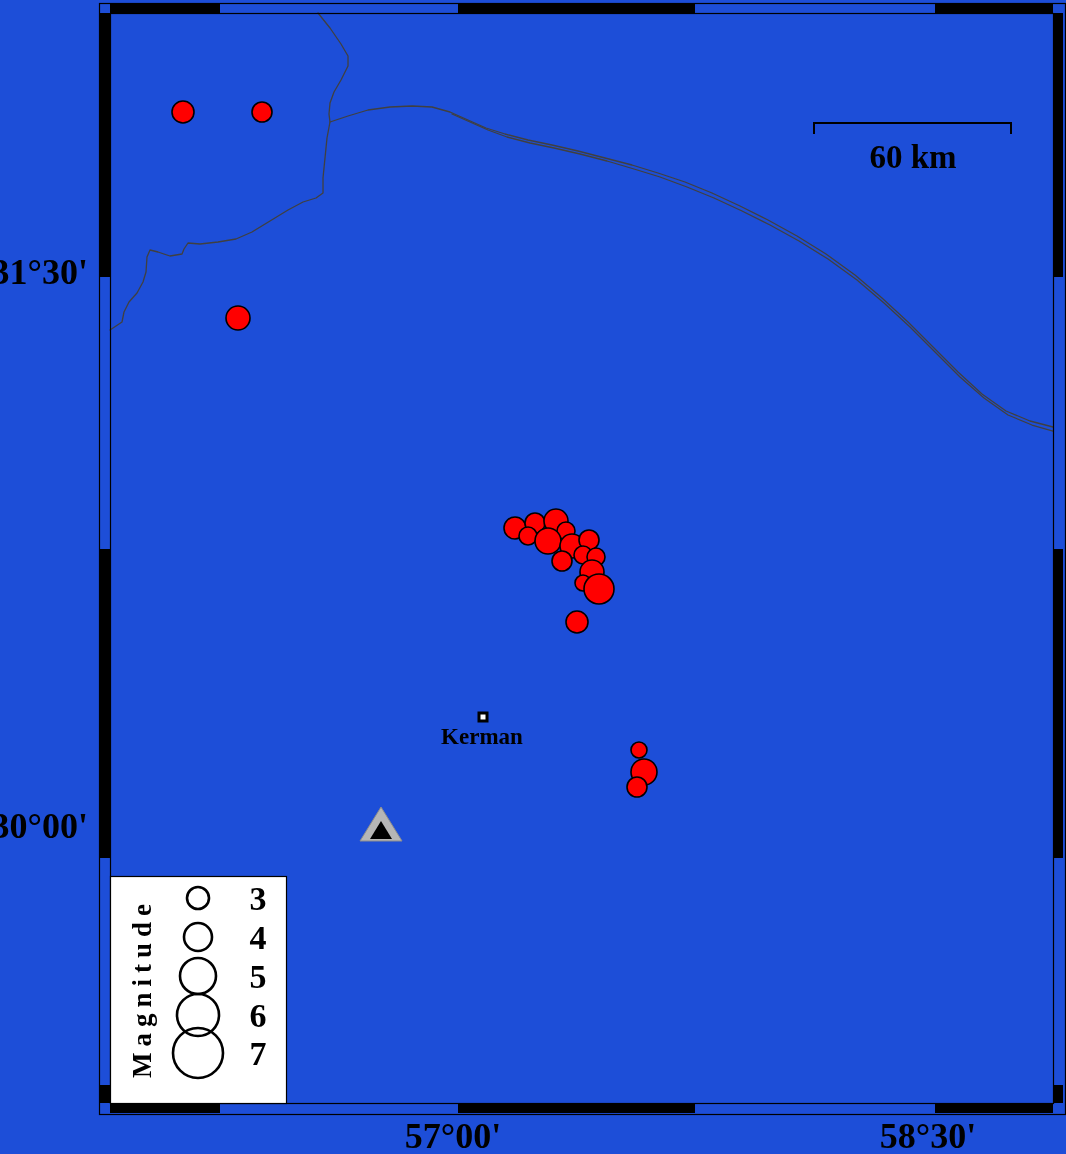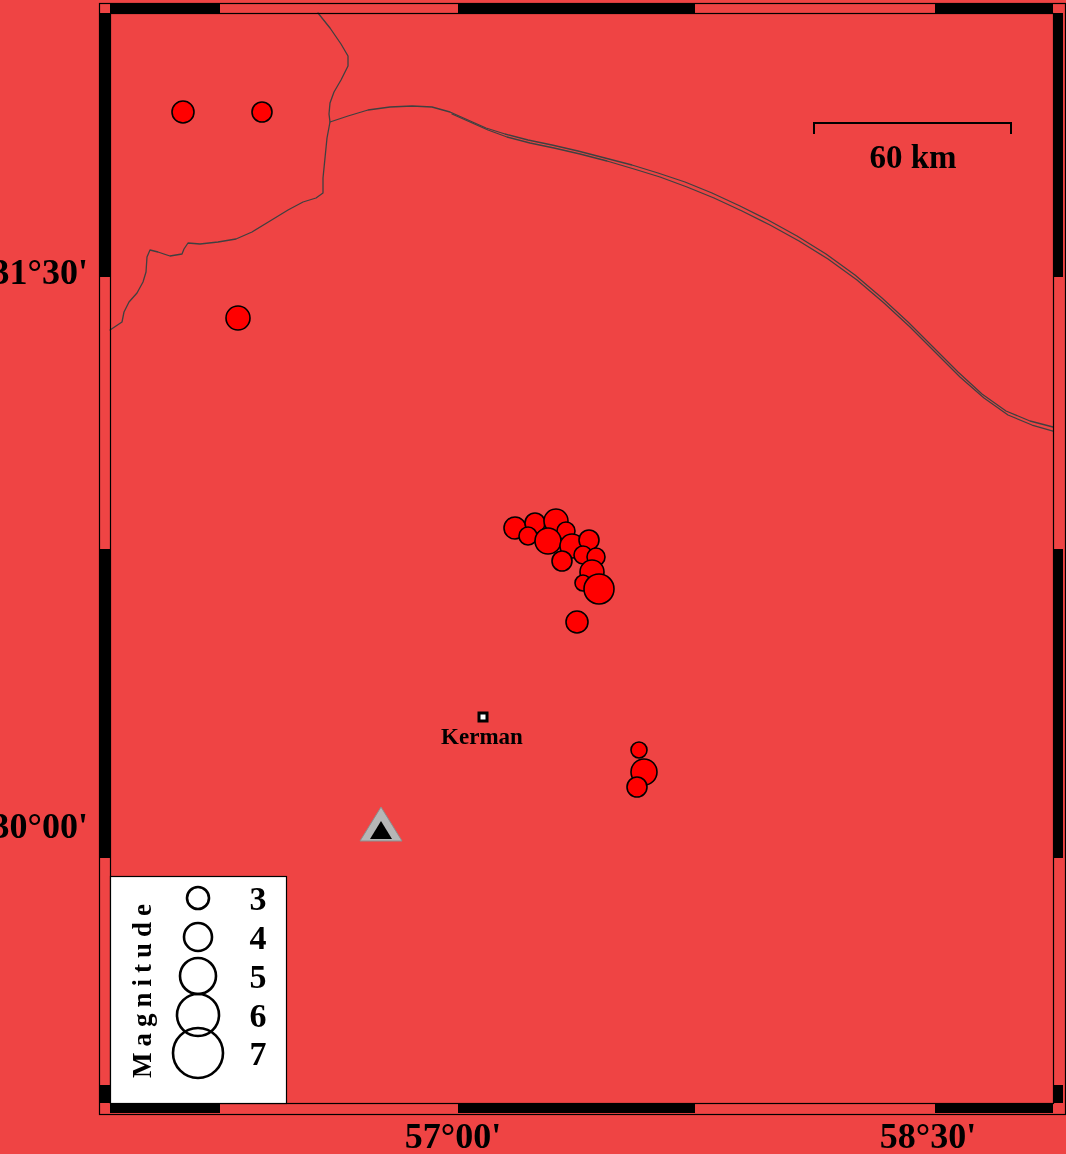--- a/index.html
+++ b/index.html
@@ -1,16 +1,16 @@
 <!DOCTYPE html>
 <html><head>
 <meta charset="utf-8">
 <style>
   html,body{margin:0;padding:0;background:#ffffff;}
-  .fig{position:relative;width:1066px;height:1154px;background:#ef4444;overflow:hidden;}
+  .fig{position:relative;width:1066px;height:1154px;background:#1d4ed8;overflow:hidden;}
   svg{display:block;}
   .serif{font-family:"Liberation Serif","DejaVu Serif",serif;font-weight:bold;fill:#000;}
   .f-axis{font-size:36px;}
   .f-scale{font-size:33px;}
   .f-city{font-size:23px;}
   .f-legnum{font-size:34px;}
   .f-legtitle{font-size:27px;letter-spacing:6px;}
   .mid{text-anchor:middle;}
   .end{text-anchor:end;}
 </style>

